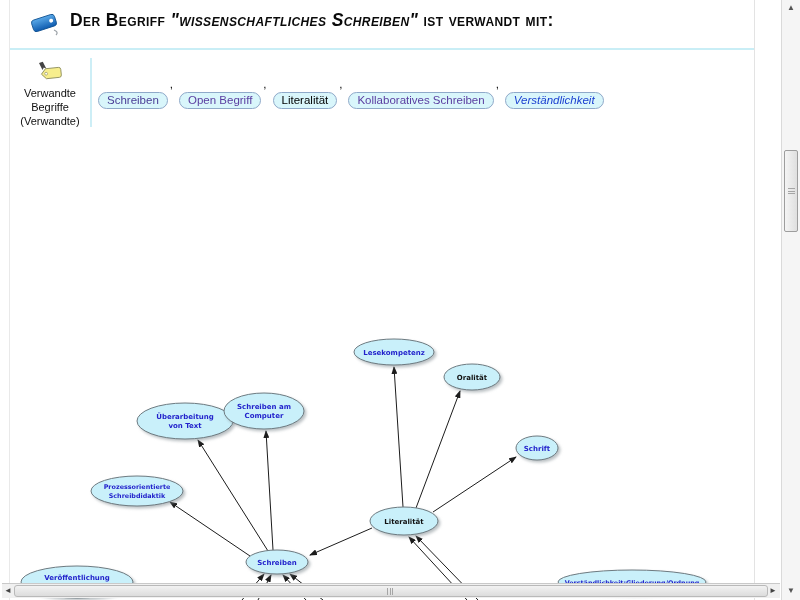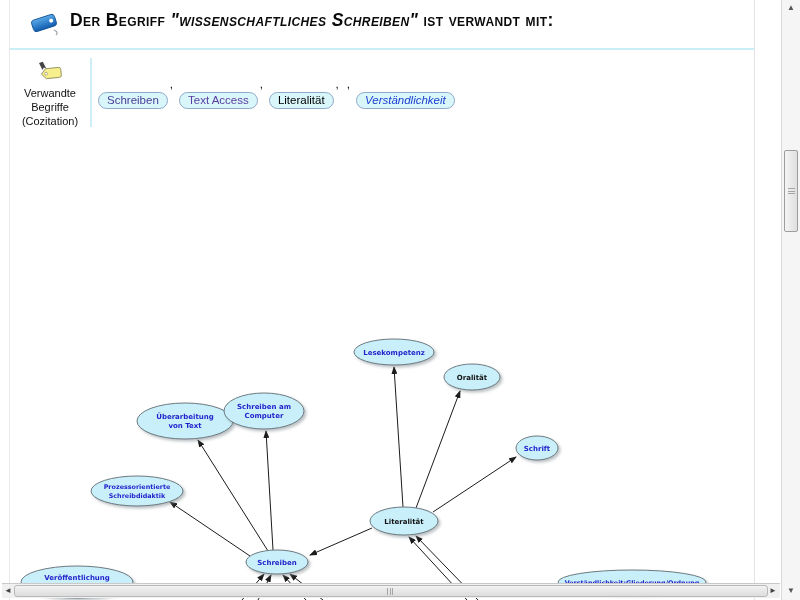--- a/index.html
+++ b/index.html
@@ -106,30 +106,31 @@
         <span class="tag-ic">
           <svg width="34" height="24" viewBox="0 0 34 24">
             <path d="M6 3 l3.5 7 1.3-2.6 2.6 1.4 -3.6-7z" fill="#444"></path>
             <g transform="rotate(-6 20 14)">
               <path d="M13 8 h13 a2.2 2.2 0 0 1 2.2 2.2 v5.6 a2.2 2.2 0 0 1 -2.2 2.2 h-13 l-4.5 -5 z" fill="#f7ee8d" stroke="#8f8f5e" stroke-width="0.9"></path>
               <circle cx="13.2" cy="13" r="1.4" fill="#fff" stroke="#8f8f5e" stroke-width="0.6"></circle>
             </g>
           </svg>
         </span>
         <span class="lbl">Verwandte Begriffe</span>
-        <span class="lbl">(Cozitation)</span>
+        <span class="lbl">(Verwandte)</span>
       </div>
       <div class="vdiv"></div>
       <div class="pills" id="pills">
           <span class="pill" style="color: rgb(74, 61, 150);">Schreiben</span>
           <span class="sep">,</span>
-          <span class="pill" style="color: rgb(90, 61, 160);">Text Access</span>
+          <span class="pill" style="color: rgb(90, 61, 160);">Open Begriff</span>
           <span class="sep">,</span>
           <span class="pill" style="color: rgb(0, 0, 0);">Literalität</span>
           <span class="sep">,</span>
+          <span class="pill" style="color: rgb(90, 61, 160);">Kollaboratives Schreiben</span>
           <span class="sep">,</span>
           <span class="pill" style="color: rgb(27, 63, 208); font-style: italic;">Verständlichkeit</span>
         </div>
     </div>
 
   </div>
 
   <svg class="graph" id="graph" viewBox="0 0 800 600">
     <defs>
       <marker id="arrow" markerWidth="8" markerHeight="6" refX="7" refY="3" orient="auto" markerUnits="userSpaceOnUse">

